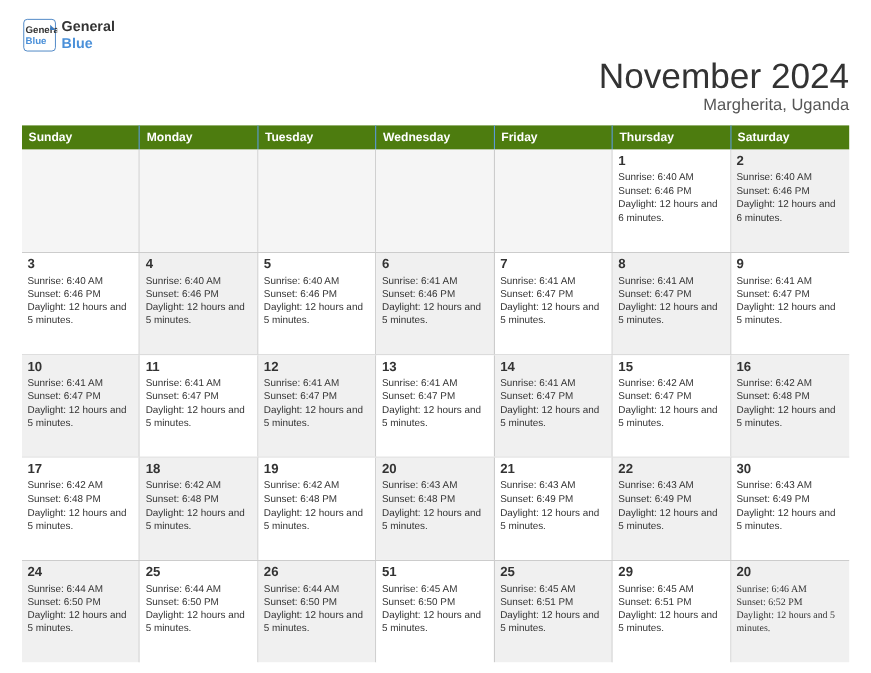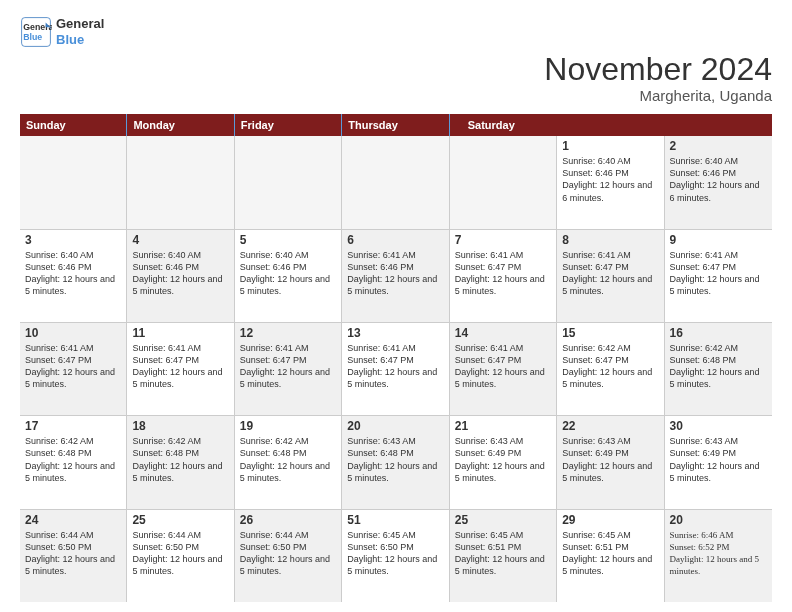--- a/index.html
+++ b/index.html
@@ -47,30 +47,30 @@
       color: #555;
     }
     .calendar {
       flex: 1;
       display: flex;
       flex-direction: column;
     }
     .cal-header {
       display: grid;
       grid-template-columns: repeat(7, 1fr);
-      background: #7f1d1d;
+      background: #4d7c0f;
     }
     .cal-header-cell {
       color: #fff;
       font-size: 11px;
       font-weight: bold;
       padding: 5px 6px;
       border-right: 1px solid #5a9ad9;
     }
-    .cal-header-cell:last-child { border-right: none; margin-left: 12px; }
+    .cal-header-cell:last-child { border-right: none; }
     .cal-body {
       display: flex;
       flex-direction: column;
       flex: 1;
     }
     .cal-row {
       display: grid;
       grid-template-columns: repeat(7, 1fr);
       flex: 1;
       border-bottom: 1px solid #ccc;
@@ -125,20 +125,22 @@
     <div class="title-block">
       <div class="main-title">November 2024</div>
       <div class="sub-title">Margherita, Uganda</div>
     </div>
   </div>
 
   <div class="calendar">
     <div class="cal-header" id="cal-header-row">
         <div class="cal-header-cell">Sunday</div>
         <div class="cal-header-cell">Monday</div>
+        <div class="cal-header-cell">Tuesday</div>
+        <div class="cal-header-cell">Wednesday</div>
         <div class="cal-header-cell">Friday</div>
         <div class="cal-header-cell">Thursday</div>
         <div class="cal-header-cell">Saturday</div>
       </div>
     <div class="cal-body" id="cal-body">
         <div class="cal-row">
           <div class="cal-cell empty"></div>
           <div class="cal-cell empty"></div>
           <div class="cal-cell empty"></div>
           <div class="cal-cell empty"></div>

